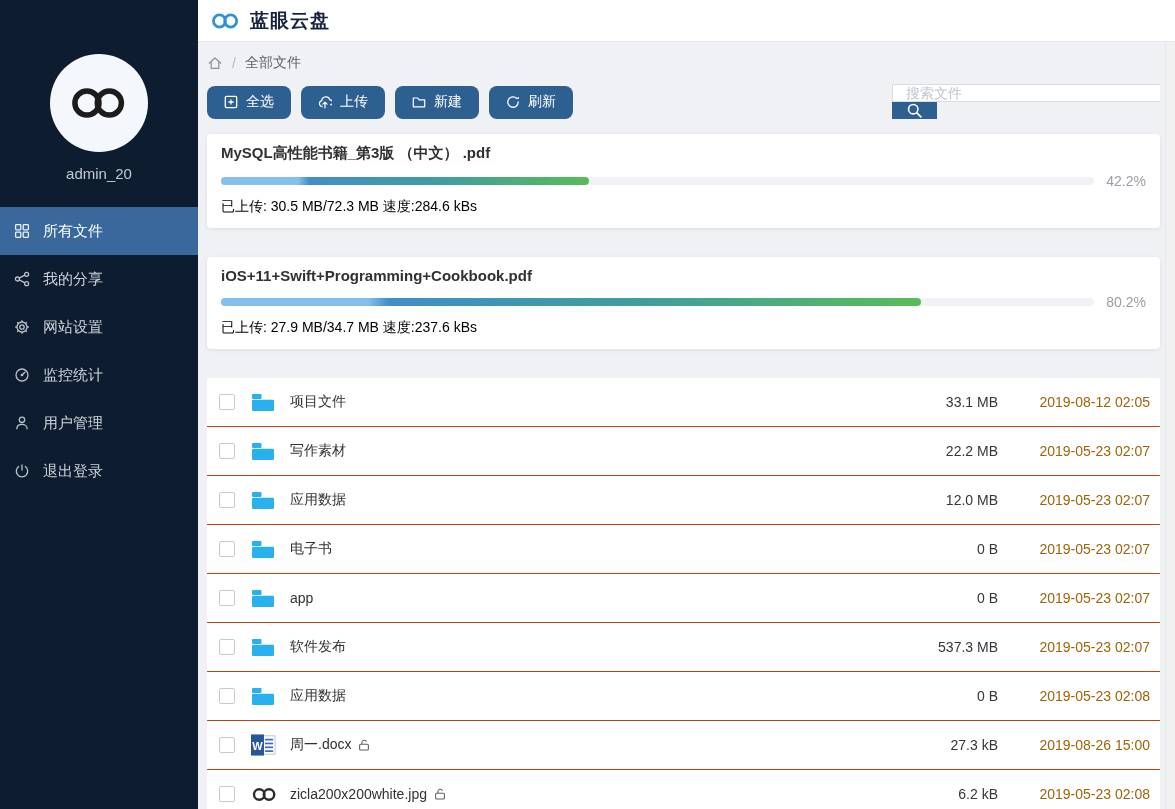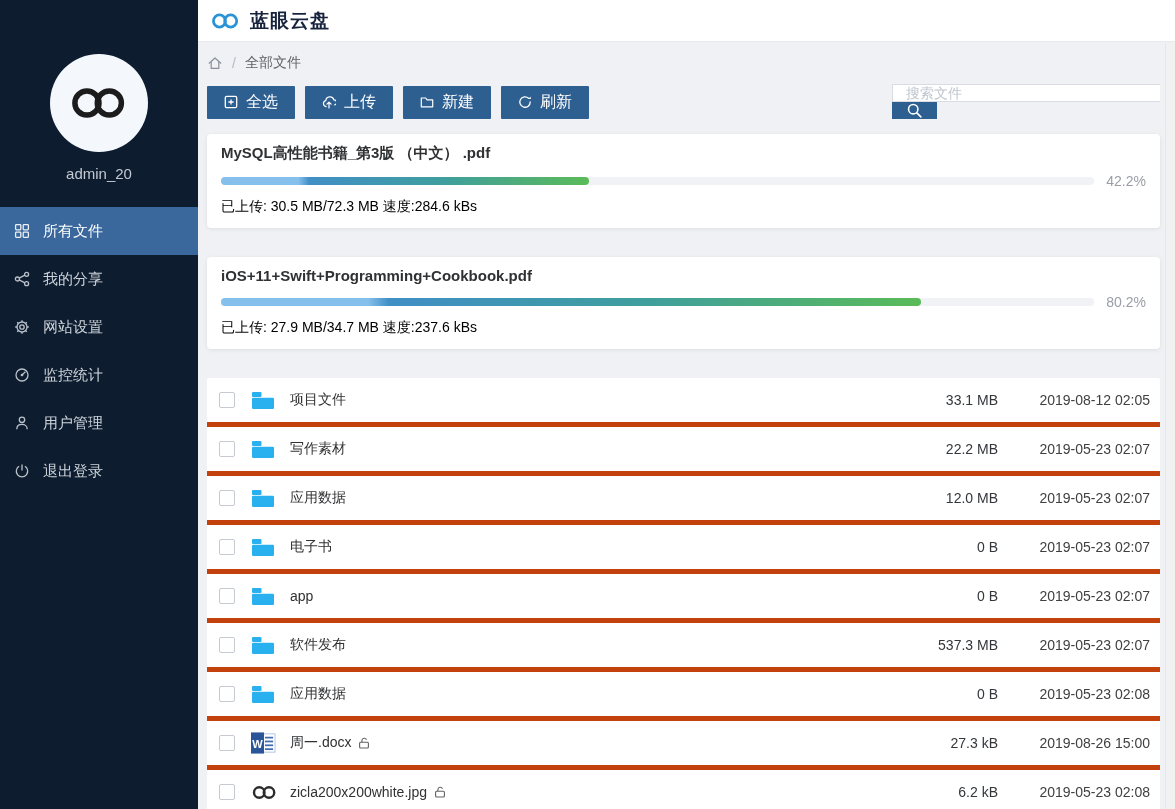--- a/index.html
+++ b/index.html
@@ -23,53 +23,53 @@
   .header { height:42px; background:#fff; border-bottom:1px solid #e7e9ec;
     display:flex; align-items:center; padding-left:12px; }
   .header .brand-logo { color:#2a93d5; margin-right:9px; display:flex; }
   .header-title { font-size:19px; font-weight:bold; color:#17233d; letter-spacing:1px; }
 
   .content { padding:0 15px 0 9px; }
   .breadcrumb { height:42px; display:flex; align-items:center; font-size:14px; color:#606266; }
   .breadcrumb .slash { color:#b4bac2; margin:0 9px; }
 
   .toolbar { display:flex; align-items:center; margin-bottom:14px; }
-  .btn { background:#2e5f91; color:#fff; border:none; height:33px; border-radius:1px;
+  .btn { background:#2e5f91; color:#fff; border:none; height:33px; border-radius:8px;
     display:inline-flex; align-items:center; padding:0 17px; margin-right:10px;
-    font-size:16px; cursor:pointer; font-family:inherit; }
+    font-size:14px; cursor:pointer; font-family:inherit; }
   .btn .bi { width:14px; height:14px; margin-right:8px; }
   .search-group { margin-left:auto; display:flex; height:36px;flex-direction:column; }
   .search-input { width:268px; border:1px solid #d9dde3; border-right:none; background:#fff;
     padding:0 13px; font-size:14px; color:#333; outline:none; font-family:inherit; }
   .search-input::placeholder { color:#bfc6ce; }
   .search-btn { width:45px; background:#2e5f91; border:none; display:flex; align-items:center;
     justify-content:center; cursor:pointer; }
 
   .upload-card { background:#fff; border-radius:4px; padding:10px 14px 12px;
     margin-bottom:29px; box-shadow:0 1px 4px rgba(0,0,0,.08); }
   .upload-title { font-size:15px; font-weight:bold; color:#303133; margin-bottom:10px; }
   .progress-row { display:flex; align-items:center; margin-bottom:9px; }
   .bar-track { flex:1; height:8px; background:#f0f2f5; border-radius:5px; }
   .bar-fill { height:8px; border-radius:5px;
     background:linear-gradient(90deg,#85bfeb 0%,#85bfeb 21%,#408fc6 24%,#3f9e9e 60%,#5abb58 100%); }
   .pct { width:52px; text-align:right; color:#9a9ea6; font-size:14px; flex:none; }
   .upload-status { font-size:14px; color:#000000; }
 
   .file-list { background:#fff; border-radius:2px; }
   .file-row { height:49px; display:flex; align-items:center; padding:0 10px 0 12px;
-    border-bottom:5px solid #c2410c; }
+    border-bottom:1px solid #c2410c; }
   .checkbox { width:16px; height:16px; border:1px solid #c6cbd3; border-radius:2px;
     background:#fff; margin-right:16px; flex:none; cursor:pointer; }
   .file-icon { width:27px; margin-right:12px; display:flex; align-items:center; flex:none; }
   .folder-color { color:#29b1ef; }
   .rings-dark { color:#2b2b2b; }
   .file-name { font-size:14px; color:#303133; display:flex; align-items:center; cursor:pointer; }
   .lock { width:12px; height:12px; margin-left:7px; color:#606266; }
   .file-size { margin-left:auto; width:110px; text-align:right; font-size:14px; color:#33363a; flex:none; }
-  .file-date { width:152px; text-align:right; font-size:14px; color:#404040; flex:none; }
+  .file-date { width:152px; text-align:right; font-size:14px; color:#a16207; flex:none; }
 
   .footer { height:40px; display:flex; align-items:center; justify-content:center; font-size:14px; color:#5f6368; }
   .footer a { color:#3e8ed8; text-decoration:none; cursor:pointer; }
   .footer .sep { width:10px; }
   .footer .brand-logo { color:#2a93d5; margin:0 7px; display:flex; }
 
   .scroll-strip { position:absolute; right:0; top:43px; bottom:0; width:10px;
     background:#f1f1f1; border-left:1px solid #e7e7e7; z-index:6; }
 
   svg { display:block; }

